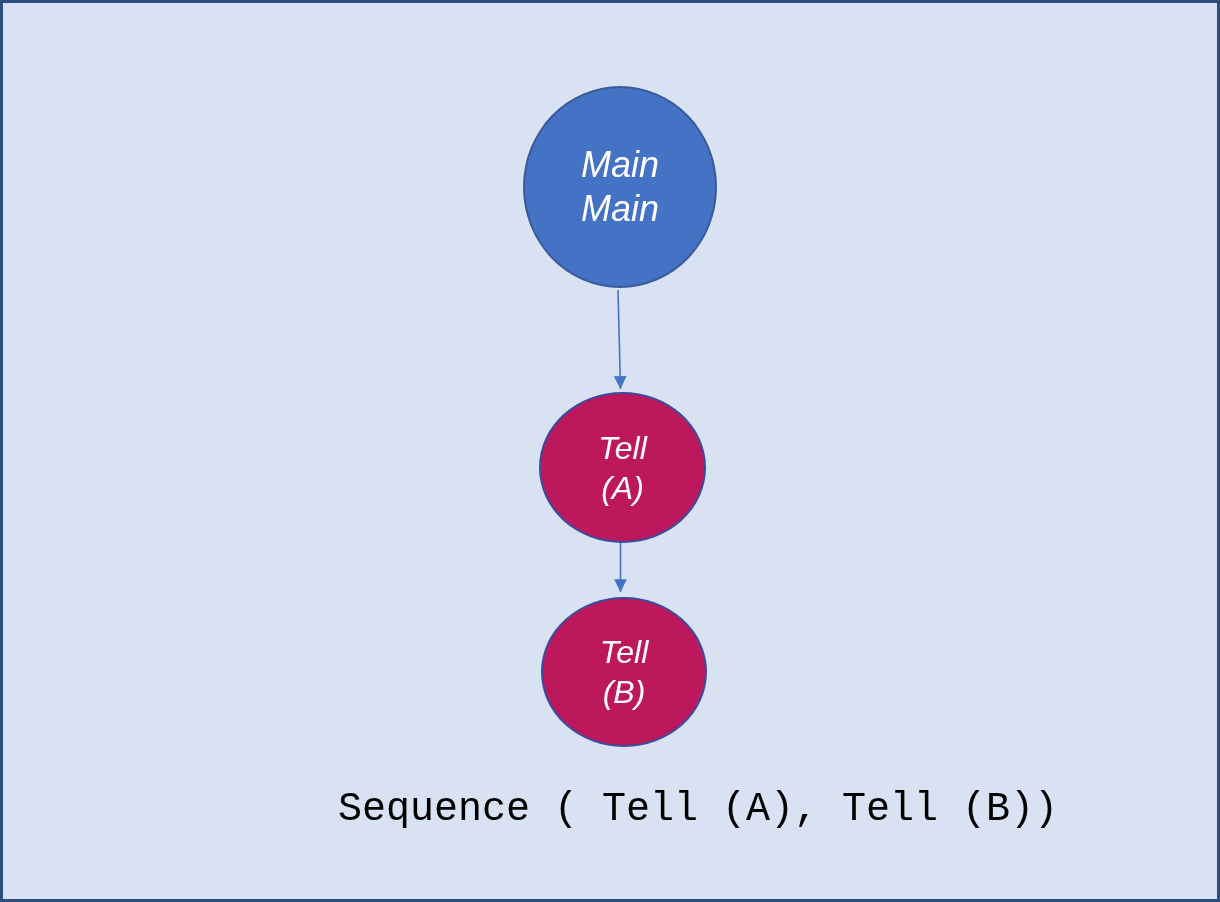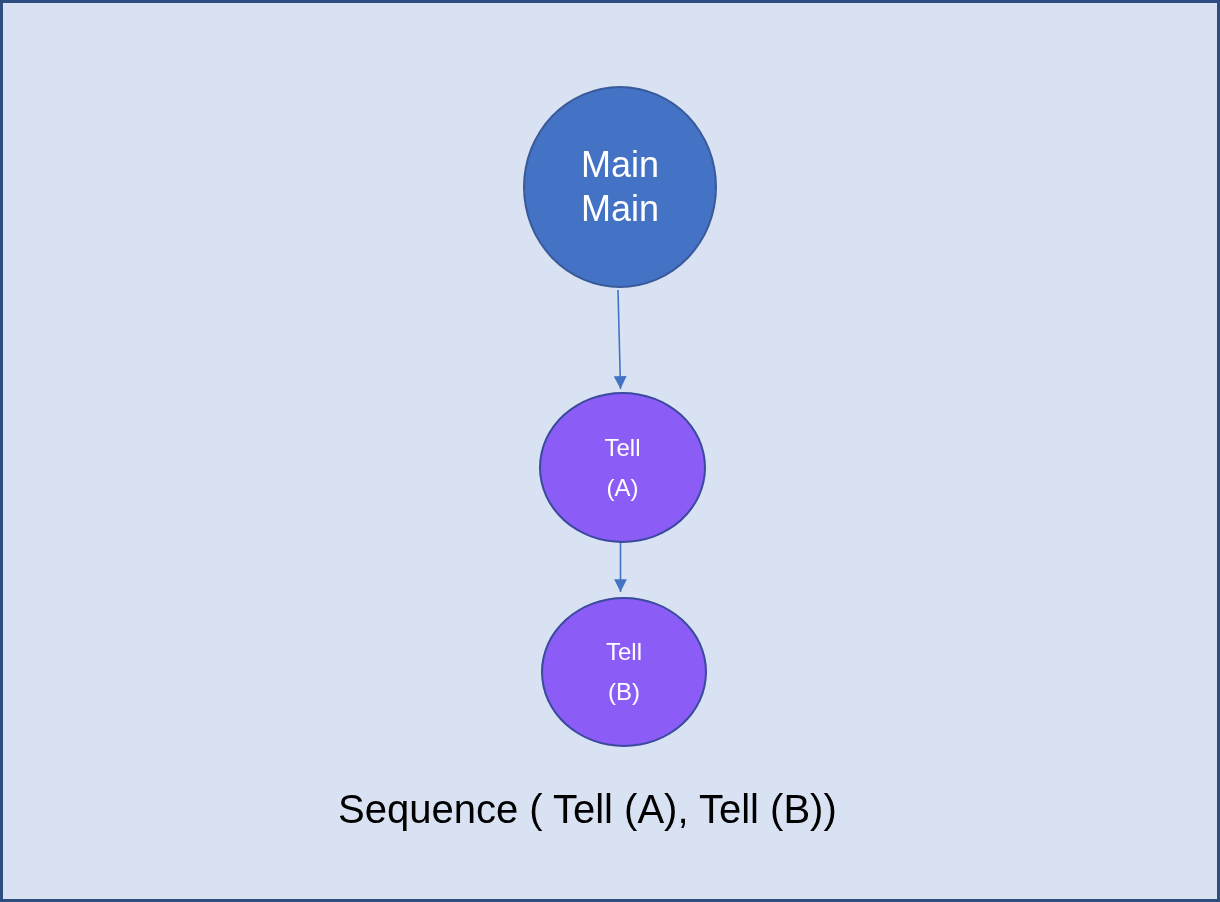--- a/index.html
+++ b/index.html
@@ -27,35 +27,36 @@
   .node {
     position: absolute;
     border-radius: 50%;
     display: flex;
     flex-direction: column;
     align-items: center;
     justify-content: center;
     text-align: center;
     color: #FFFFFF;
     box-sizing: border-box;
+    font-style: italic;
   }
   .node-main {
     left: 520px;
     top: 83px;
     width: 194px;
     height: 202px;
     background: #4472C4;
     border: 2.5px solid #3A5A99;
     font-size: 36px;
     line-height: 44px;
   }
   .node-green {
-    background: #8b5cf6;
+    background: #be185d;
     border: 2.5px solid #3A4B9E;
-    font-size: 24px;
+    font-size: 32px;
     line-height: 40px;
   }
   .node-tell-a {
     left: 536px;
     top: 389px;
     width: 167px;
     height: 151px;
   }
   .node-tell-b {
     left: 538px;
@@ -63,20 +64,21 @@
     width: 166px;
     height: 150px;
   }
   .caption {
     position: absolute;
     left: 335px;
     top: 784px;
     font-size: 40px;
     color: #000000;
     white-space: nowrap;
+    font-family: Liberation Mono, monospace;
   }
 </style>
 </head>
 <body>
 
 <div class="canvas">
 
   <svg class="arrows" viewBox="0 0 1214 896" xmlns="http://www.w3.org/2000/svg">
     <defs>
       <marker id="arrowhead" viewBox="0 0 10 10" refX="10" refY="5" markerWidth="8" markerHeight="8" orient="auto">

